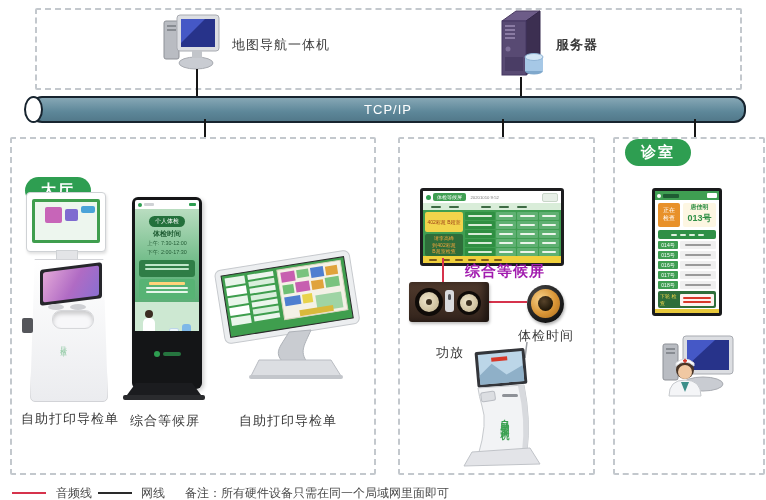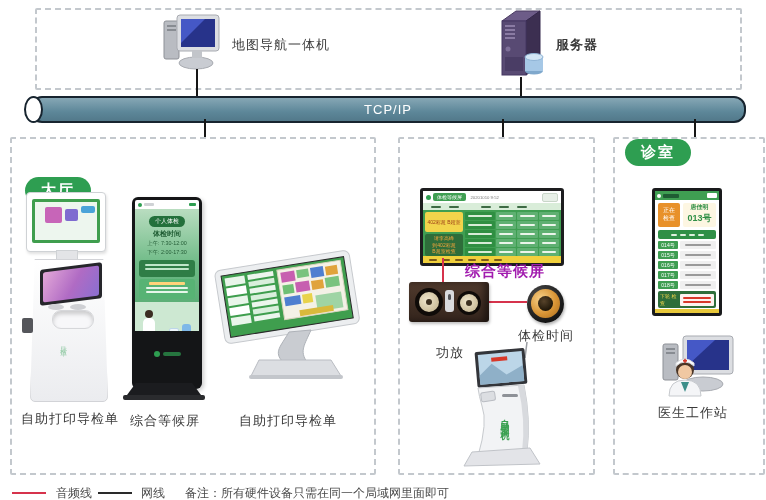--- a/index.html
+++ b/index.html
@@ -450,21 +450,20 @@
     <rect x="32" y="6" width="42" height="30" fill="#27338a"></rect>
     <polygon points="32,6 60,6 32,32" fill="#4b5fd0" opacity="0.85"></polygon>
     <path d="M14,62 Q14,46 30,46 Q46,46 46,62 Z" fill="#f4f5f7" stroke="#c6c9cd"></path>
     <polygon points="26,48 34,48 30,58" fill="#3d8f8a"></polygon>
     <circle cx="30" cy="36" r="9" fill="#4a3526"></circle>
     <circle cx="30" cy="38" r="7" fill="#f0c8a2"></circle>
     <path d="M21,32 Q30,24 39,32 L39,29 Q30,21 21,29 Z" fill="#ffffff" stroke="#d8dade"></path>
     <rect x="28" y="26" width="4" height="1.6" fill="#d8382a"></rect>
       <rect x="29.2" y="24.8" width="1.6" height="4" fill="#d8382a"></rect>
   </svg>
-  <div class="abs devlabel" style="left:648px;top:404px;width:90px;">医生工作站</div>
 
   <div class="abs legend-line audioline" style="left:12px;top:492px;"></div>
   <div class="abs legend-txt" style="left:56px;top:485px;">音频线</div>
   <div class="abs legend-line" style="left:98px;top:492px;background:#2a2a2a;"></div>
   <div class="abs legend-txt" style="left:141px;top:485px;">网线</div>
   <div class="abs legend-txt" style="left:185px;top:485px;">备注：所有硬件设备只需在同一个局域网里面即可</div>
 
 </div>
 
 </body></html>

